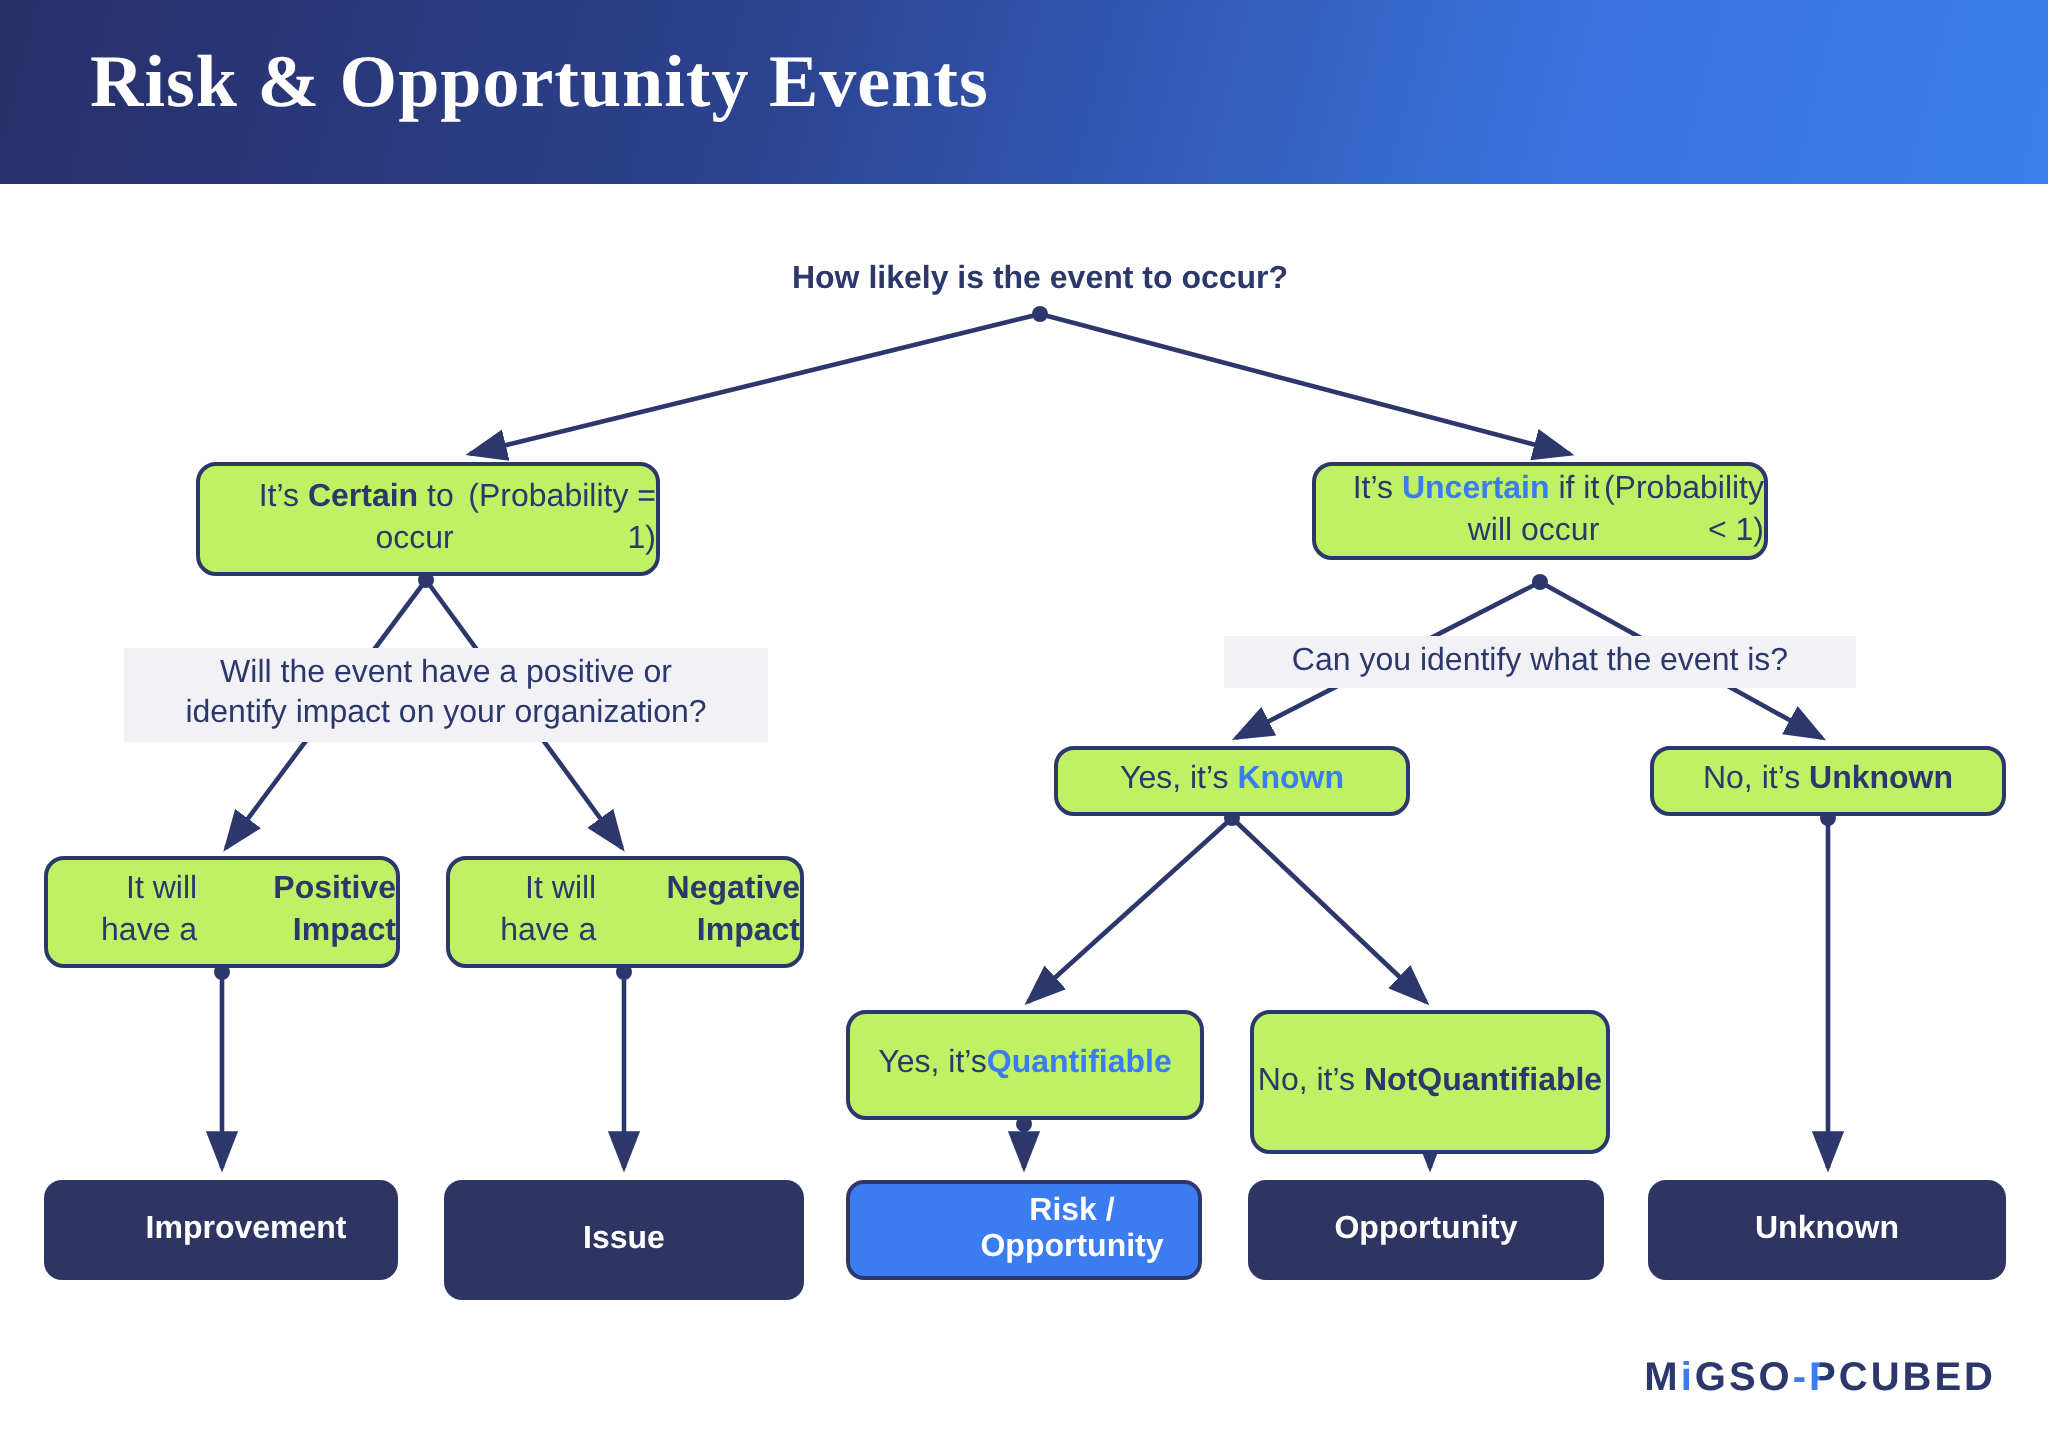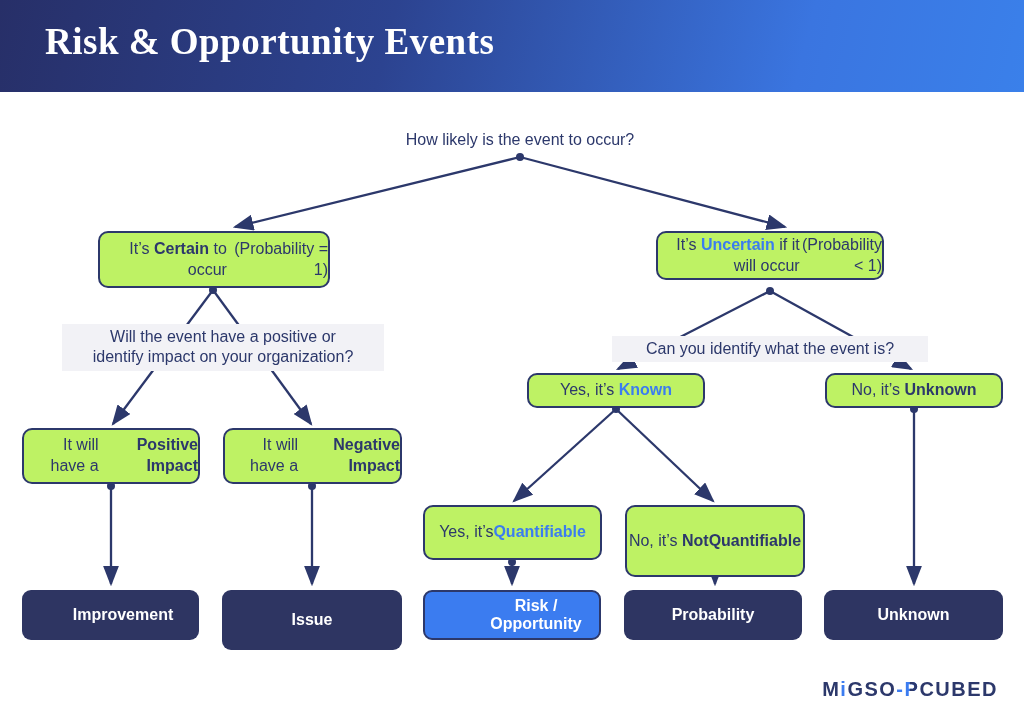--- a/index.html
+++ b/index.html
@@ -93,30 +93,30 @@
     <circle cx="213" cy="290" r="4"></circle>
     <circle cx="770" cy="291" r="4"></circle>
     <circle cx="616" cy="409" r="4"></circle>
     <circle cx="111" cy="486" r="4"></circle>
     <circle cx="312" cy="486" r="4"></circle>
     <circle cx="512" cy="562" r="4"></circle>
     <circle cx="715" cy="562" r="4"></circle>
     <circle cx="914" cy="409" r="4"></circle>
   </svg>
 
-  <div class="q nobg" style="left:360px;top:127px;width:320px;">
+  <div class="q nobg" style="left:360px;top:127px;width:320px;font-weight:bold;">
     <span>How likely is the event to occur?</span>
   </div>
 
   <div class="q" style="left:62px;top:324px;width:322px;">
     <span>Will the event have a positive or</span><br>
     <span>identify impact on your organization?</span>
   </div>
 
-  <div class="q" style="left:612px;top:336px;width:316px;">
+  <div class="q" style="left:612px;top:318px;width:316px;">
     <span>Can you identify what the event is?</span>
   </div>
 
 
   <div class="node" style="left:98px;top:231px;width:232px;height:57px;">
     <div><span>It’s </span><b>Certain</b><span> to occur</span></div>
     <div>(Probability = 1)</div>
   </div>
 
   <div class="node" style="left:656px;top:231px;width:228px;height:49px;">
@@ -155,21 +155,21 @@
   <div class="outcome" style="left:22px;top:590px;width:177px;height:50px;padding-left:25px;">
     <span>Improvement</span>
   </div>
   <div class="outcome" style="left:222px;top:590px;width:180px;height:60px;">
     <span>Issue</span>
   </div>
   <div class="outcome accent-box" style="left:423px;top:590px;width:178px;height:50px;padding-left:48px;">
     <span>Risk / Opportunity</span>
   </div>
   <div class="outcome" style="left:624px;top:590px;width:178px;height:50px;">
-    <span>Probability</span>
+    <span>Opportunity</span>
   </div>
   <div class="outcome" style="left:824px;top:590px;width:179px;height:50px;">
     <span>Unknown</span>
   </div>
 
   <div class="logo">
     <span>M</span><span class="blue">i</span><span>GSO</span><span class="blue">-</span><span class="logo-p"><span class="p-under">P</span><span class="p-over">P</span></span><span>CUBED</span>
   </div>
 
 </div>

